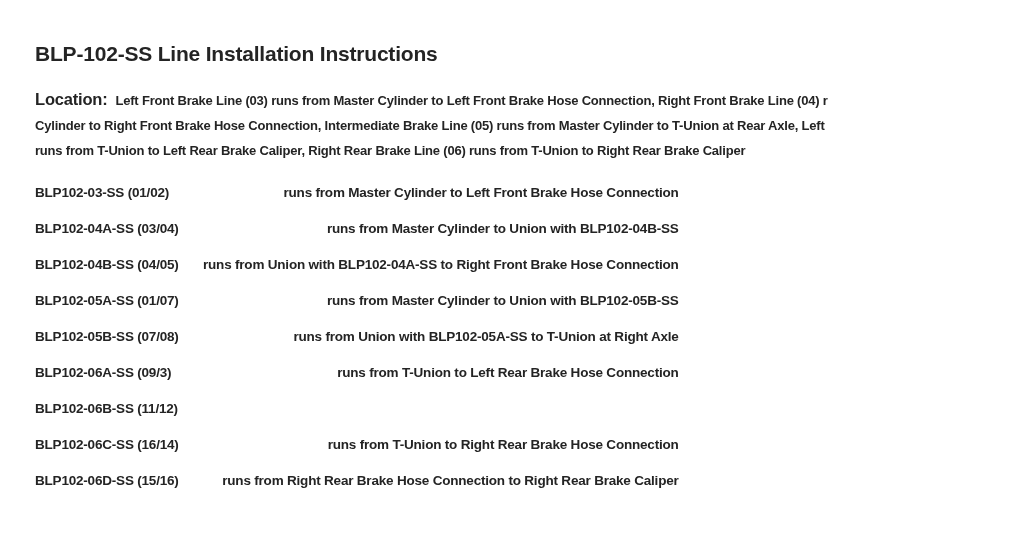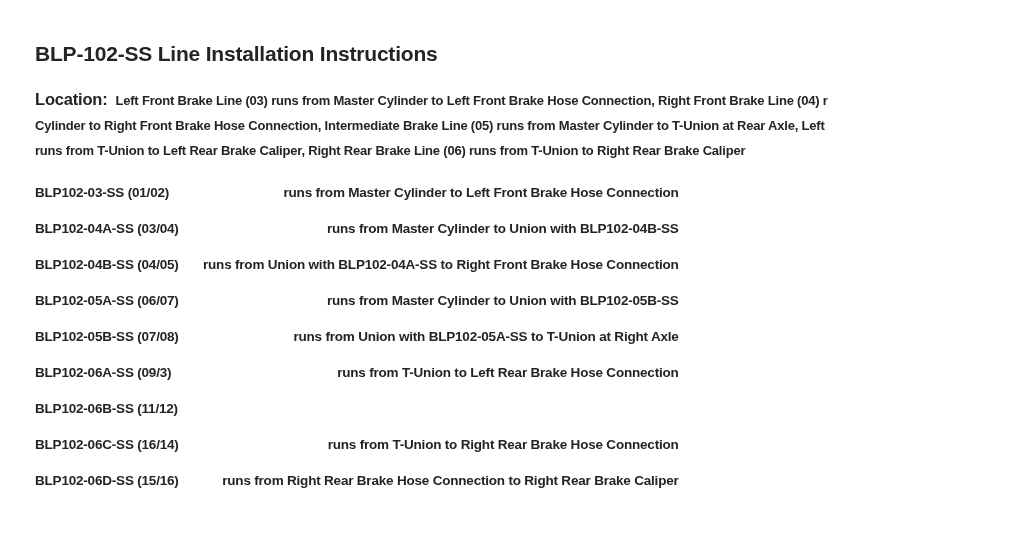--- a/index.html
+++ b/index.html
@@ -86,21 +86,21 @@
       <span class="part-number">BLP102-04A-SS (03/04)</span>
       <span class="part-description">runs from Master Cylinder to Union with BLP102-04B-SS</span>
     </div>
 
     <div class="part-row">
       <span class="part-number">BLP102-04B-SS (04/05)</span>
       <span class="part-description">runs from Union with BLP102-04A-SS to Right Front Brake Hose Connection</span>
     </div>
 
     <div class="part-row">
-      <span class="part-number">BLP102-05A-SS (06/07)</span>
+      <span class="part-number">BLP102-05A-SS (01/07)</span>
       <span class="part-description">runs from Master Cylinder to Union with BLP102-05B-SS</span>
     </div>
 
     <div class="part-row">
       <span class="part-number">BLP102-05B-SS (07/08)</span>
       <span class="part-description">runs from Union with BLP102-05A-SS to T-Union at Right Axle</span>
     </div>
 
     <div class="part-row">
       <span class="part-number">BLP102-06A-SS (09/3)</span>

